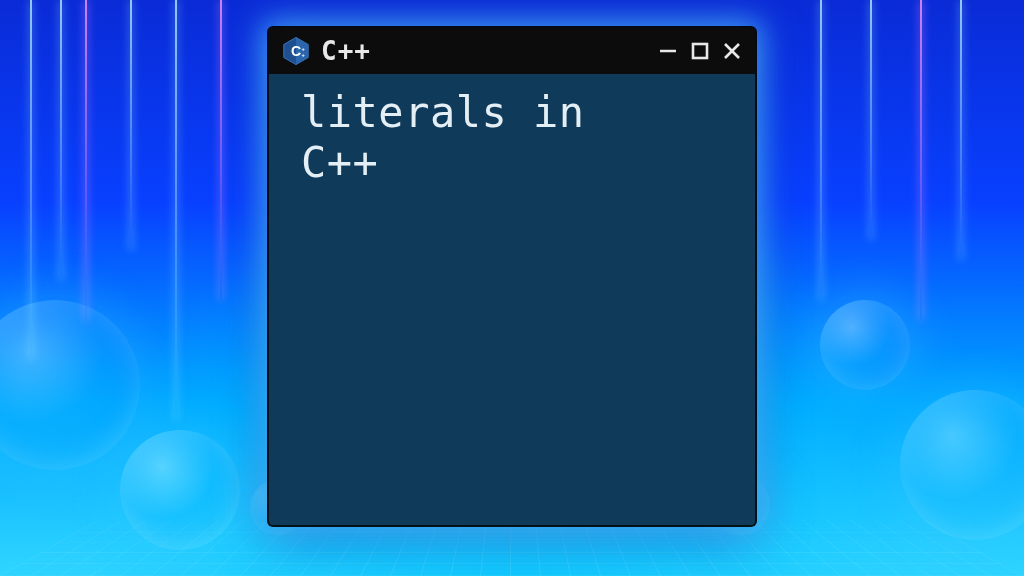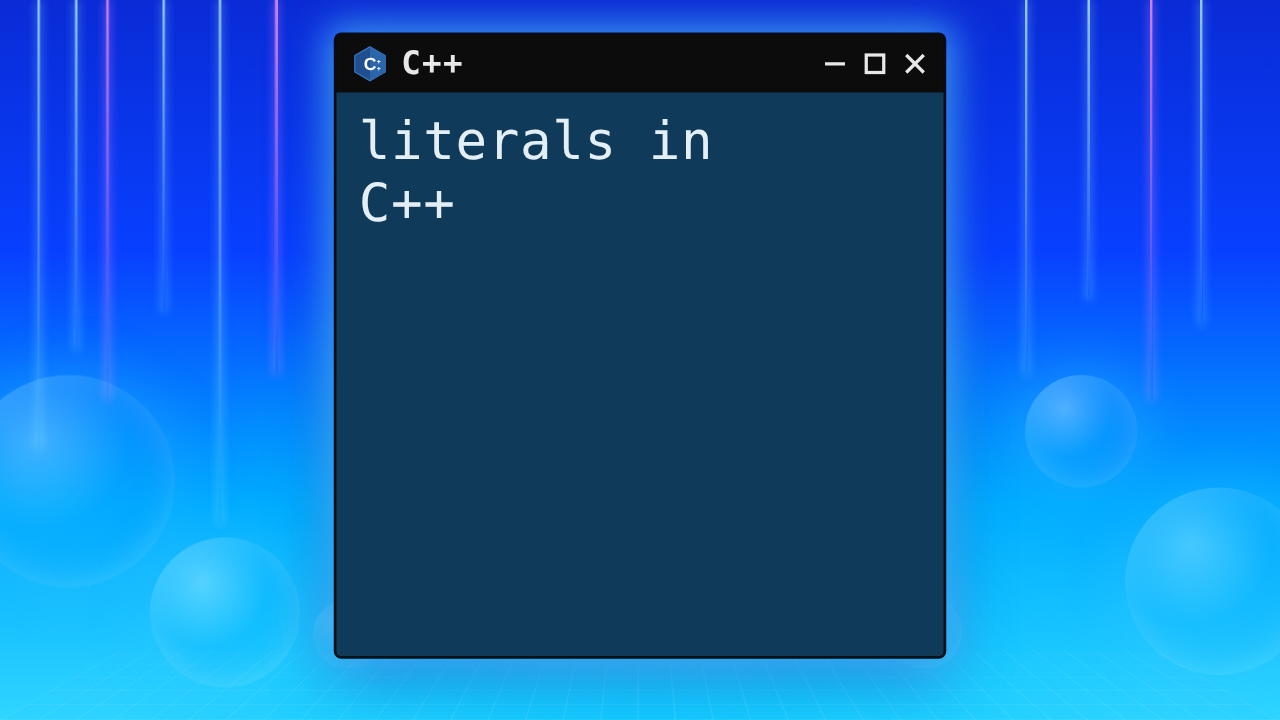--- a/index.html
+++ b/index.html
@@ -115,21 +115,21 @@
       display: flex;
       align-items: center;
       gap: 10px;
     }
     .ctrl { width: 22px; height: 22px; display: flex; align-items: center; justify-content: center; color: #eaeaea; cursor: default; }
     .ctrl svg { display: block; }
 
     .client {
       flex: 1;
       background: #103a5a;
-      padding: 14px 18px;
+      padding: 14px 32px;
       color: #e3eef5;
       font-family: "Consolas","DejaVu Sans Mono","Menlo",monospace;
       font-size: 42px;
       line-height: 1.18;
       letter-spacing: .5px;
       white-space: pre-wrap;
       overflow: hidden;
     }
   </style>
 </head>

